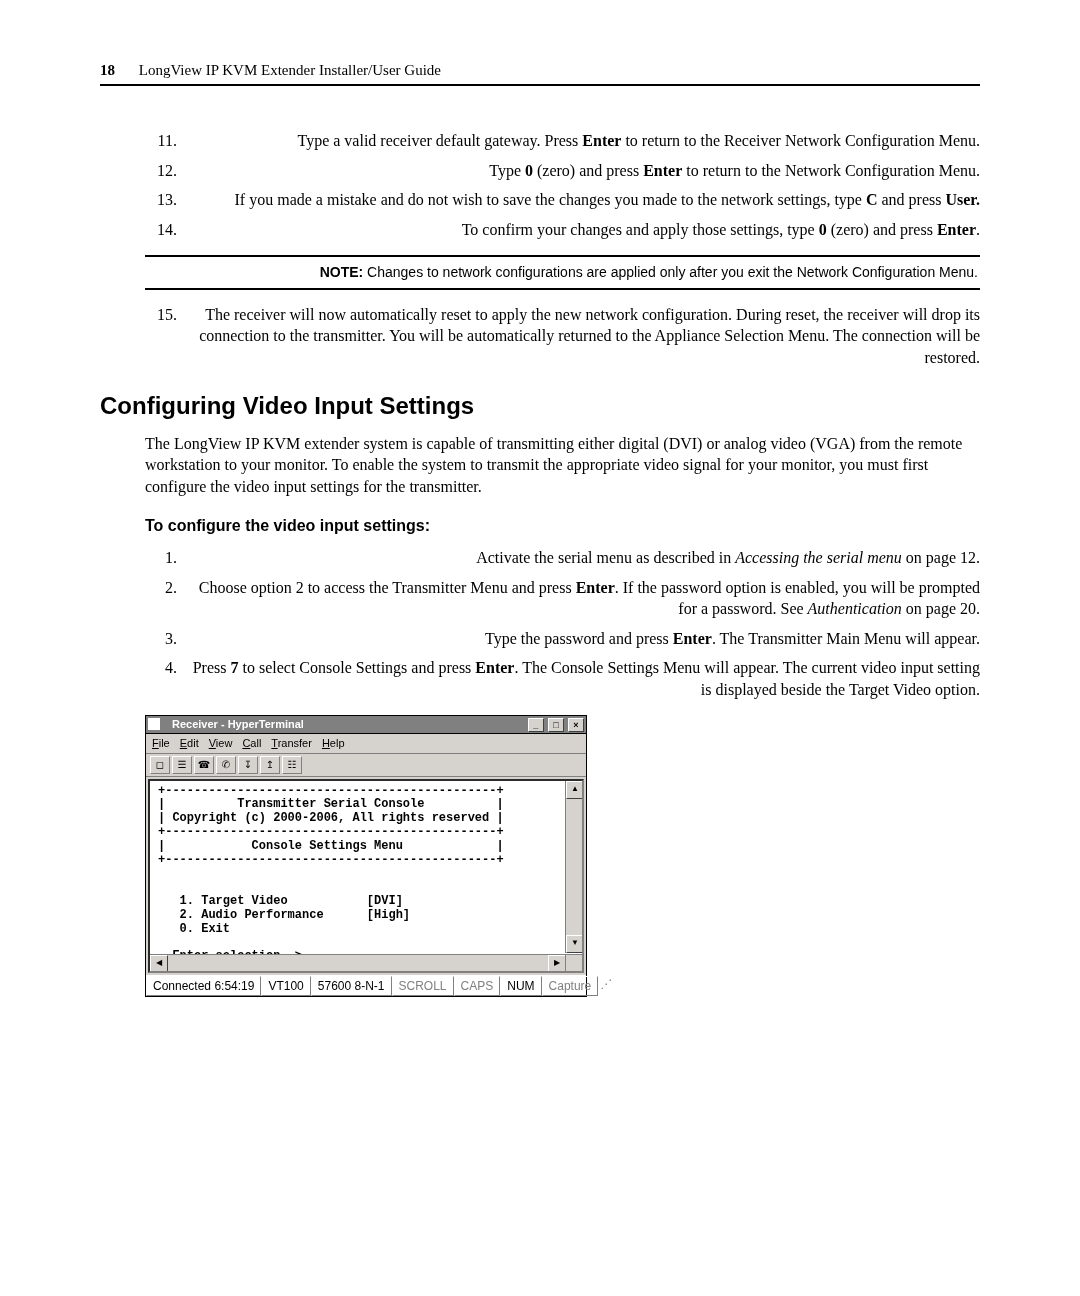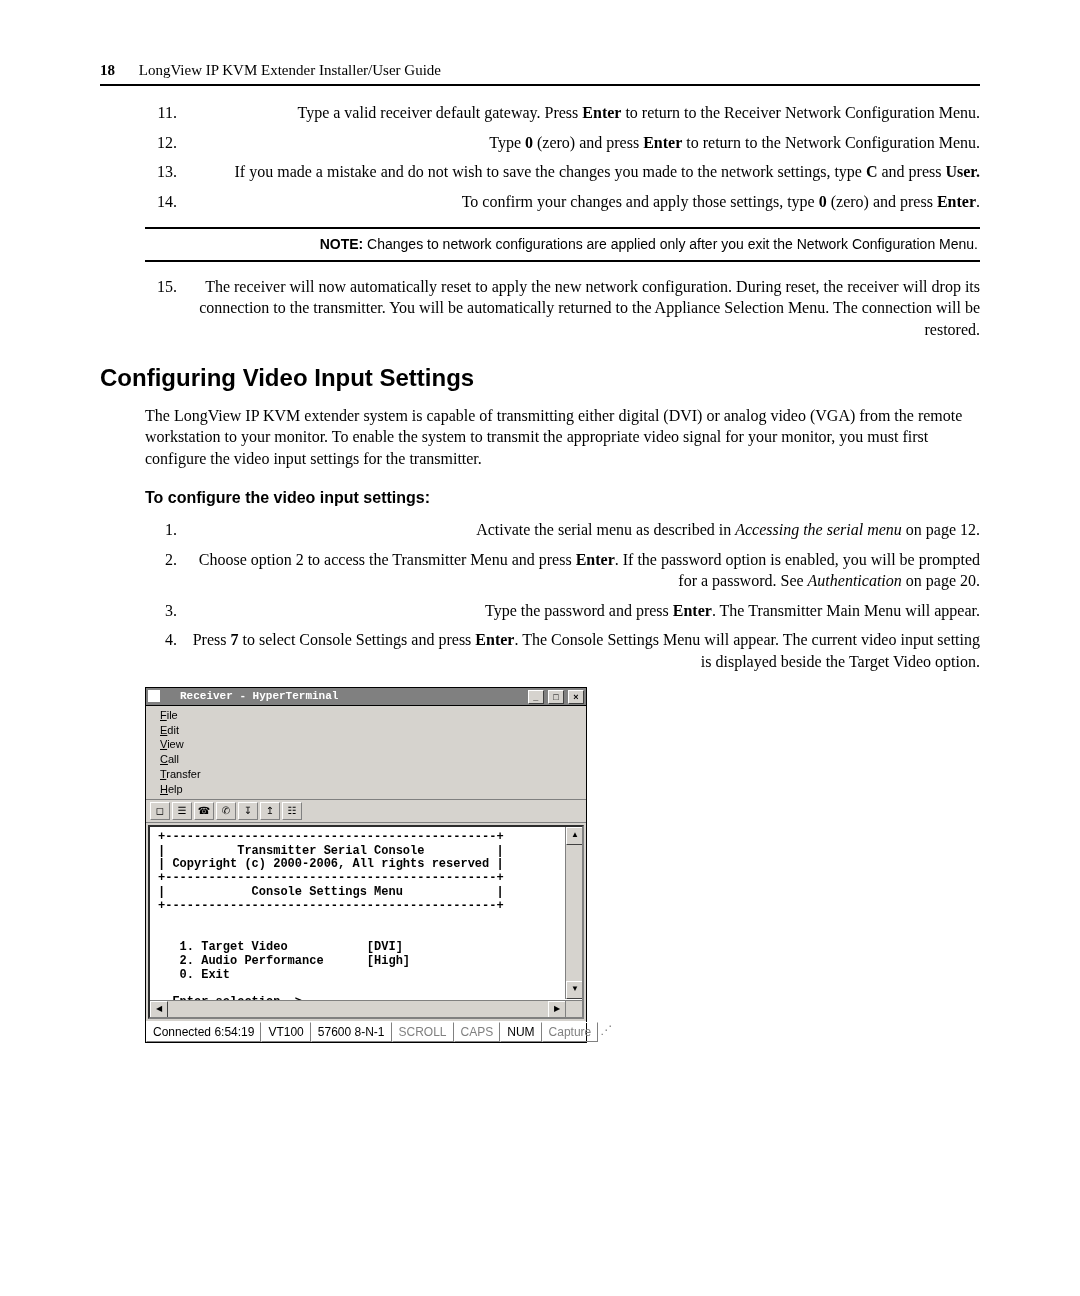--- a/index.html
+++ b/index.html
@@ -7,21 +7,21 @@
     font-size: 16px;
     color: #000;
     background: #fff;
     margin: 0;
     padding: 60px 100px 40px 100px;
     line-height: 1.35;
   }
   .header {
     border-bottom: 2px solid #000;
     padding-bottom: 4px;
-    margin-bottom: 16px;
+    margin-bottom: 44px;
     font-size: 15px;
   }
   .header .pagenum {
     font-weight: bold;
     margin-right: 20px;
   }
   .content {
     padding-left: 45px;
   }
   ol.main-list {
@@ -81,22 +81,21 @@
     display: flex;
     align-items: center;
     justify-content: space-between;
     padding: 1px 2px;
     font-weight: bold;
     border-bottom: 1px solid #000;
   }
   .ht-titlebar .left {
     display: flex;
     align-items: center;
-    gap: 20px;
-    font-family: Liberation Mono, monospace;
+    gap: 12px;
   }
   .ht-titlebar .icon {
     width: 12px; height: 12px;
     background: #fff;
     display: inline-block;
   }
   .ht-titlebar .winbtn {
     width: 14px; height: 12px;
     background: #d6d3ce;
     color: #000;
@@ -105,24 +104,24 @@
     border-bottom-color:#404040;
     display: inline-flex;
     align-items: center;
     justify-content: center;
     font-size: 9px;
     font-weight: bold;
     margin-left: 1px;
   }
   .ht-menubar {
     display: flex;
-    padding: 2px 14px;
+    gap: 10px;
+    padding: 2px 6px;
     background: #d6d3ce;
     border-bottom: 1px solid #808080;
-    flex-direction: column;
   }
   .ht-menubar span { }
   .ht-menubar .u { text-decoration: underline; }
   .ht-toolbar {
     display: flex;
     gap: 2px;
     padding: 2px 4px;
     background: #d6d3ce;
     border-bottom: 1px solid #808080;
   }

